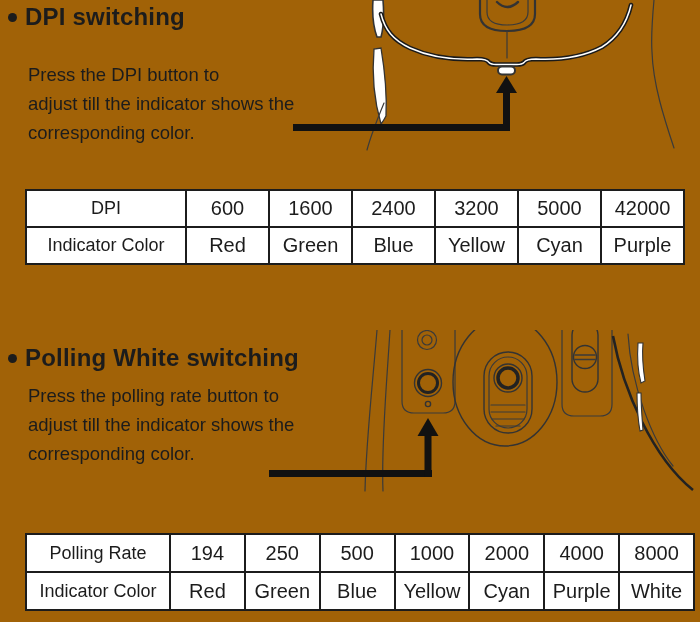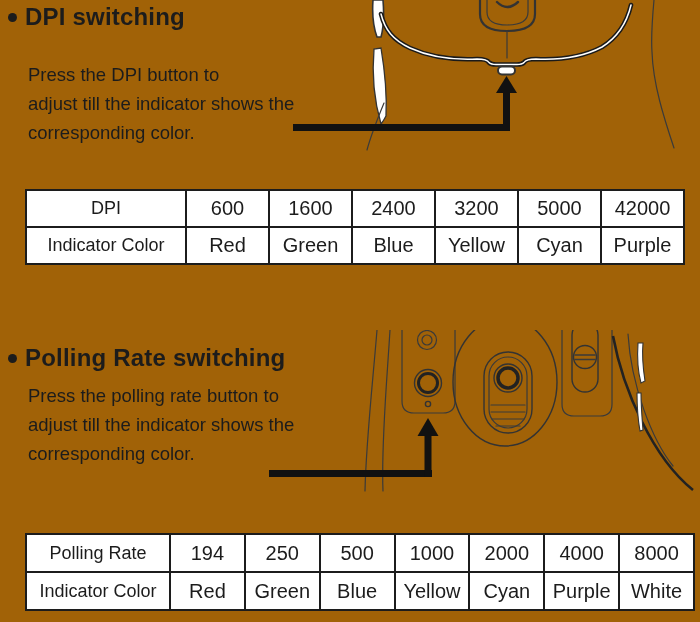--- a/index.html
+++ b/index.html
@@ -95,21 +95,21 @@
       <td>Green</td>
       <td>Blue</td>
       <td>Yellow</td>
       <td>Cyan</td>
       <td>Purple</td>
     </tr>
   </tbody>
     </table>
 
   <div class="abs bullet" style="left:8px;top:354px;"></div>
-  <div class="abs sec-title" style="left:25px;top:344px;">Polling Rate switching</div>
+  <div class="abs sec-title" style="left:25px;top:344px;">Polling White switching</div>
 
   <div class="abs sec-desc" style="left:28px;top:381px;">
     <div>Press the polling rate button to</div>
     <div>adjust till the indicator shows the</div>
     <div>corresponding color.</div>
   </div>
 
   <svg class="abs" style="left:260px;top:330px;" width="440" height="175" viewBox="0 0 440 175">
 
     <path class="thin" d="M 117,0 C 113,50 106,112 105,161"></path>

